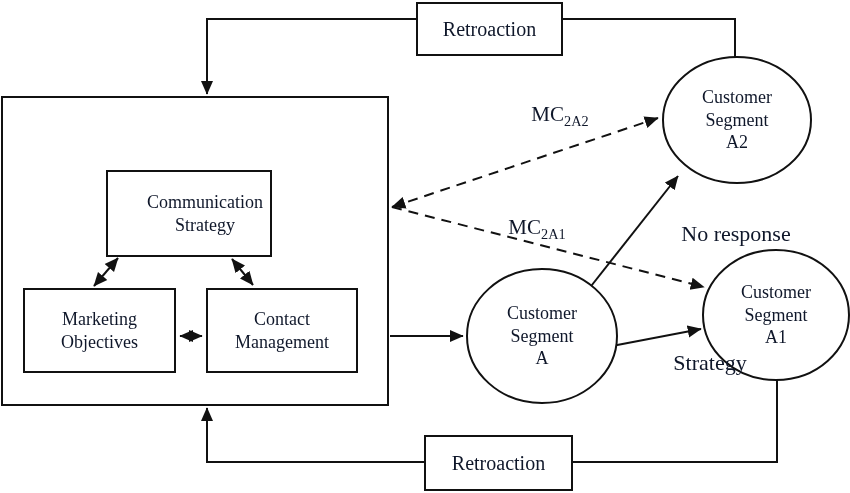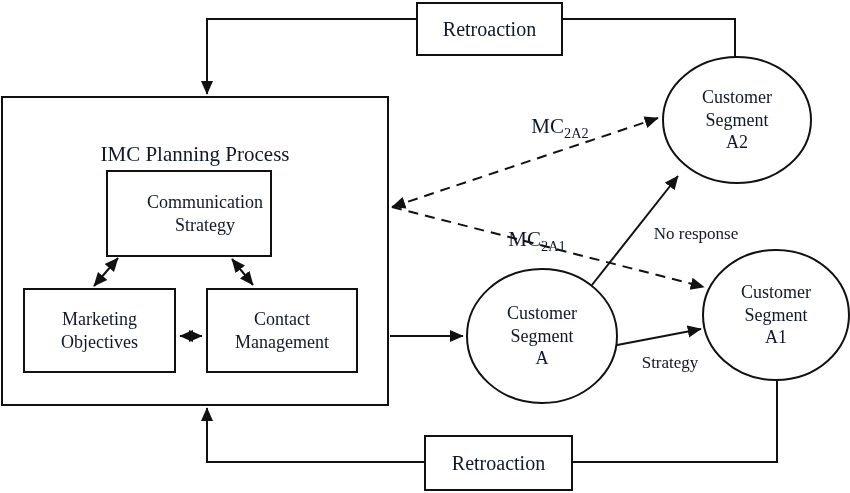--- a/index.html
+++ b/index.html
@@ -8,23 +8,23 @@
     background:#ffffff; overflow:hidden;
     font-family:"Liberation Serif", serif; color:#111;
   }
   .stage svg { position:absolute; left:0; top:0; }
   .lbl {
     position:absolute; display:flex; align-items:center; justify-content:center;
     text-align:center; line-height:1.25; color:#0f172a; z-index:3; pointer-events:none;
   }
   .pre { white-space:pre-line; }
   .fs18 { font-size:18px; }
-  .fs19 { font-size:17px; }
+  .fs19 { font-size:22px;margin-left:40px; }
   .fs20 { font-size:20px; }
-  .fs21 { font-size:21px;margin-top:12px; }
+  .fs21 { font-size:21px; }
   .mc sub { font-size:0.68em; line-height:1; }
 </style>
 </head>
 <body>
 
 <div class="stage">
 
   <svg width="850" height="493" viewBox="0 0 850 493">
     <defs>
       <marker id="arrow" viewBox="0 0 10 10" refX="9.5" refY="5" markerWidth="7" markerHeight="7" orient="auto-start-reverse">
@@ -54,21 +54,20 @@
       <ellipse cx="776" cy="315" rx="73" ry="65"></ellipse>
     </g>
 
     <g stroke="#111" stroke-width="2" fill="none">
       <line x1="118" y1="258" x2="94" y2="286" marker-start="url(#arrow)" marker-end="url(#arrow)"></line>
       <line x1="232" y1="259" x2="253" y2="285" marker-start="url(#arrow)" marker-end="url(#arrow)"></line>
       <line x1="180" y1="336" x2="202" y2="336" marker-start="url(#arrow)" marker-end="url(#arrow)"></line>
     </g>
   </svg>
 
-  <div class="lbl fs21" style="left:2px; top:126px; width:386px; height:32px;">IMC Planning Process</div>
 
   <div class="lbl fs18" style="left:107px; top:171px; width:164px; height:85px; padding:0 14px; box-sizing:border-box;margin-left:16px;">Communication Strategy</div>
 
   <div class="lbl fs18" style="left:24px; top:289px; width:151px; height:83px; padding:8px 20px; box-sizing:border-box;">Marketing Objectives</div>
 
   <div class="lbl fs18" style="left:207px; top:289px; width:150px; height:83px; padding:8px 18px; box-sizing:border-box;">Contact Management</div>
 
   <div class="lbl fs20" style="left:417px; top:3px; width:145px; height:52px;">Retroaction</div>
 
   <div class="lbl fs20" style="left:425px; top:436px; width:147px; height:54px;">Retroaction</div>

